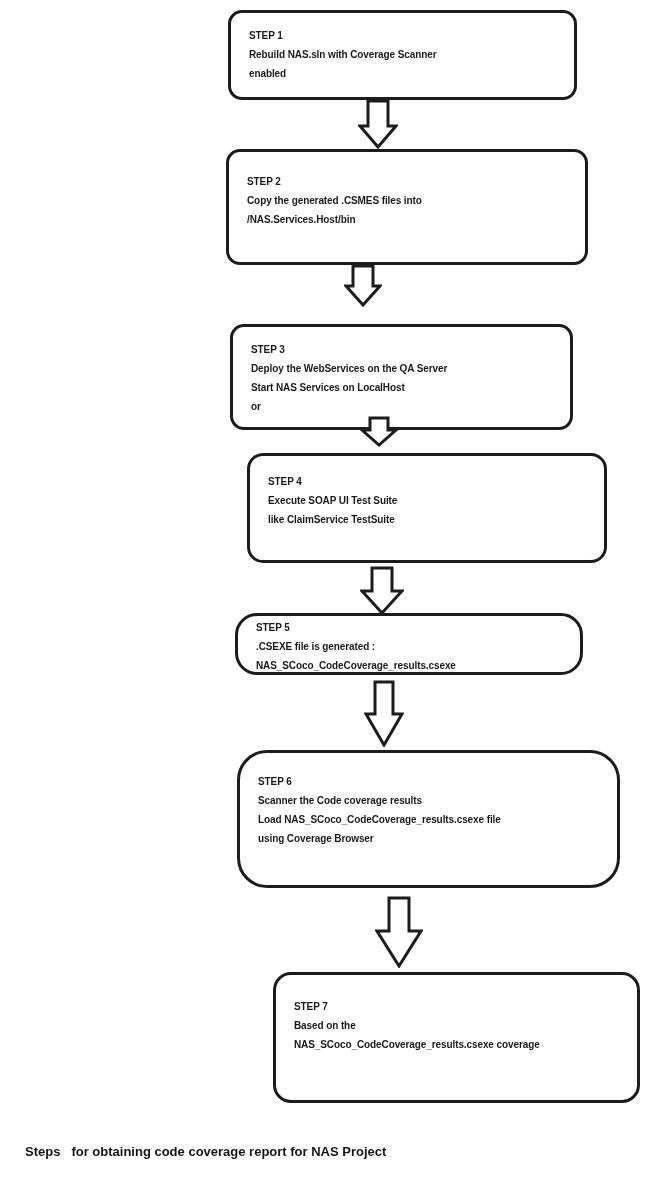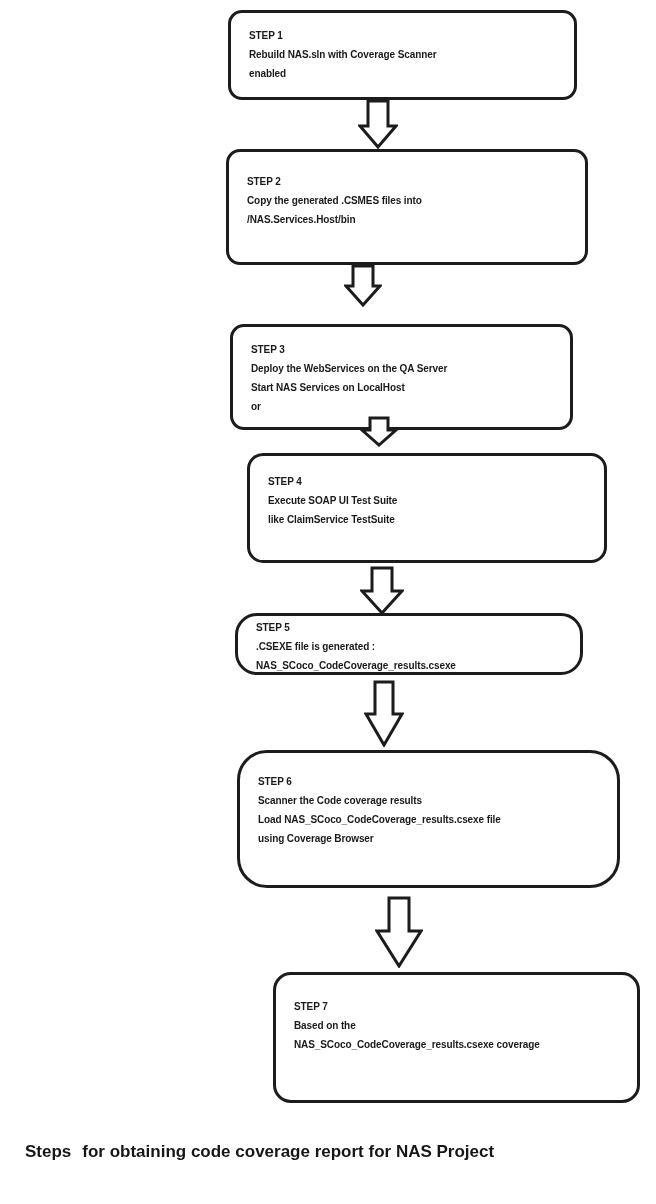--- a/index.html
+++ b/index.html
@@ -32,21 +32,21 @@
   .step-line {
     height: 19px;
   }
   .flow-arrow {
     position: absolute;
     display: block;
   }
   .caption {
     position: absolute;
     font-weight: bold;
-    font-size: 17px;
+    font-size: 13px;
     line-height: 16px;
     color: #161616;
     white-space: nowrap;
     text-align: right;
   }
   .caption .caption-rest {
     margin-left: 11px;
   }
 </style>
 </head>

